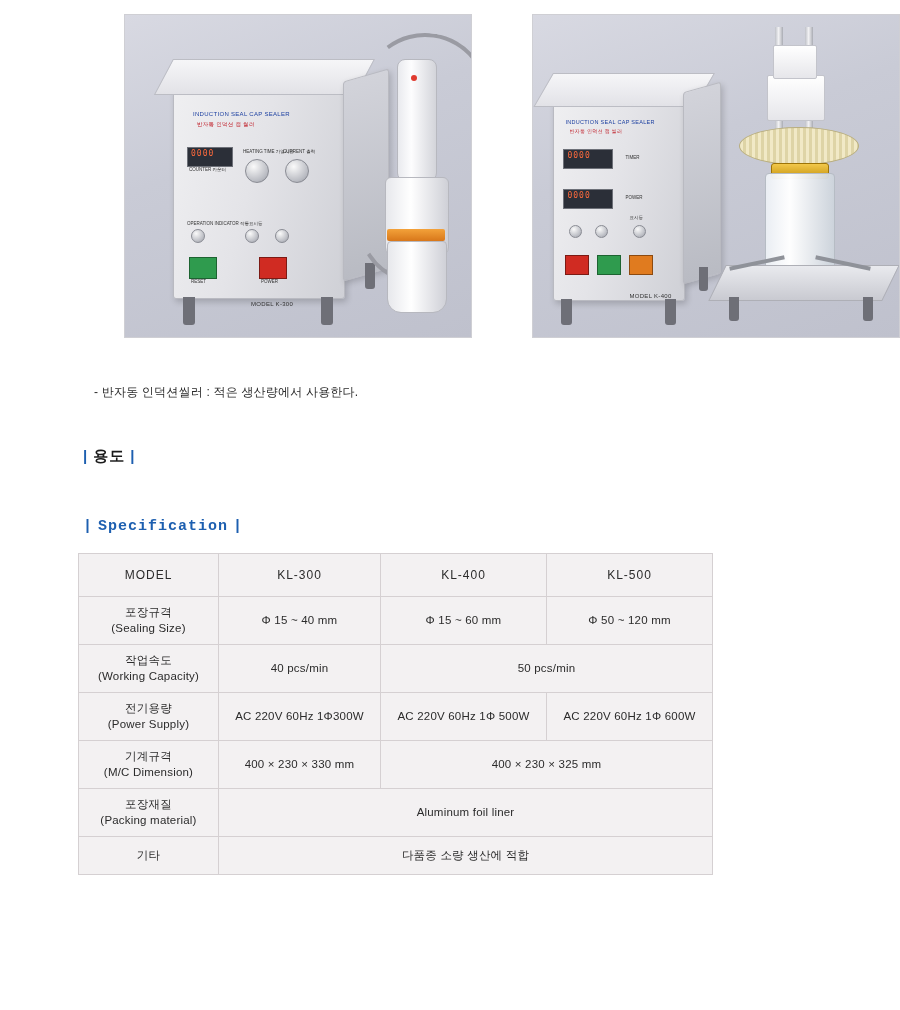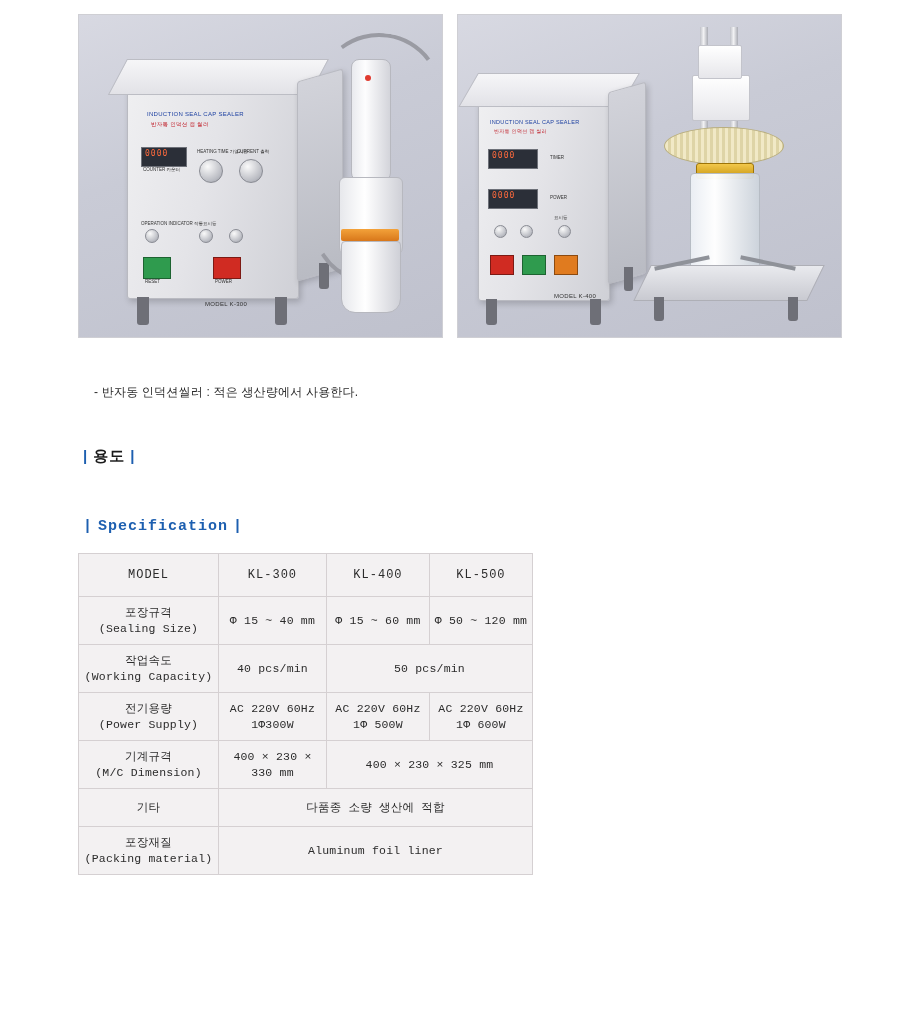--- a/index.html
+++ b/index.html
@@ -20,20 +20,21 @@
   .photos {
     display: flex;
     gap: 14px;
     padding: 14px 0 0 78px;
   }
   .photo {
     position: relative;
     overflow: hidden;
     border: 1px solid #cfcfd4;
     background: linear-gradient(160deg, #d8d9e2 0%, #c9cbd6 40%, #bfc1cd 100%);
+    margin-left: 46px;
   }
   .photo.left  { width: 363px; height: 322px; }
   .photo.right { width: 383px; height: 322px; }
 
   
   .mach-body {
     position: absolute;
     background: linear-gradient(105deg, #efeff1 0%, #e4e4e8 45%, #cfd0d6 100%);
     border: 1px solid #b9bac1;
     border-radius: 3px;
@@ -185,23 +186,22 @@
   }
   .spacer-1 { height: 46px; }
   .spacer-2 { height: 46px; }
   .spacer-3 { height: 38px; }
 
   
   table.spec {
     margin-left: 78px;
     margin-top: 18px;
     border-collapse: collapse;
-    width: 455px;
+    width: 635px;
     background: #f3f1f2;
-    font-family: Liberation Mono, monospace;
   }
   table.spec th, table.spec td {
     border: 1px solid #d5d0d2;
     text-align: center;
     vertical-align: middle;
     font-size: 11.5px;
     color: #2b2b2b;
     padding: 8px 4px;
     line-height: 1.35;
     letter-spacing: .2px;
@@ -375,25 +375,25 @@
     <tr>
       <td class="rowhead">
         <div>기계규격</div>
         <div>(M/C Dimension)</div>
       </td>
       <td>400 × 230 × 330 mm</td>
       <td colspan="2">400 × 230 × 325 mm</td>
     </tr>
     <tr>
       <td class="rowhead">
-        <div>기타</div>
-      </td>
-      <td colspan="3">다품종 소량 생산에 적합</td>
-    </tr>
-    <tr>
-      <td class="rowhead">
         <div>포장재질</div>
         <div>(Packing material)</div>
       </td>
       <td colspan="3">Aluminum foil liner</td>
     </tr>
+    <tr>
+      <td class="rowhead">
+        <div>기타</div>
+      </td>
+      <td colspan="3">다품종 소량 생산에 적합</td>
+    </tr>
   </tbody>
 </table>
 
 </body></html>

